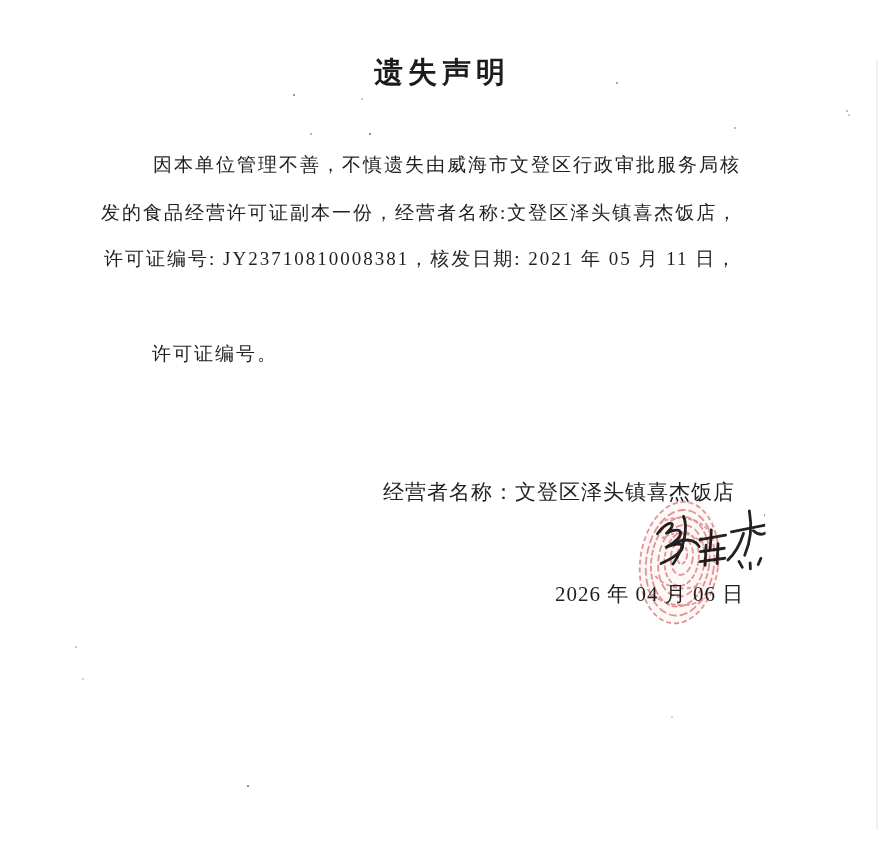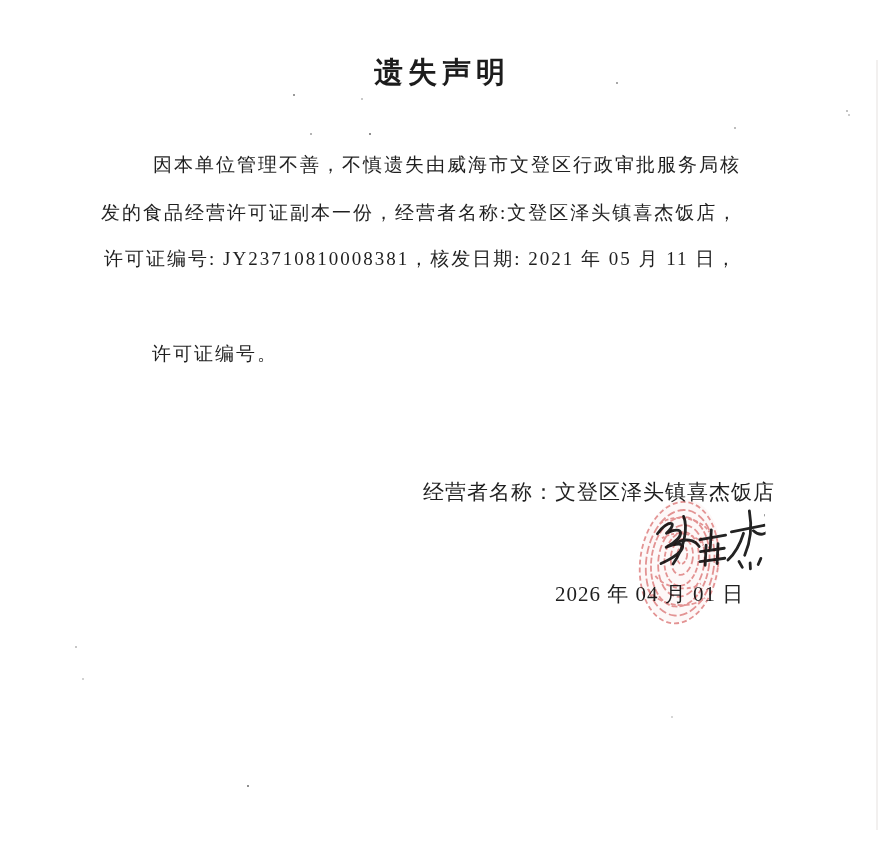--- a/index.html
+++ b/index.html
@@ -35,21 +35,21 @@
   .l3 { top: 238px; left: 104px; margin-top: 8px; }
   .l4 { top: 297px; left: 108px; }
   .l5 { top: 341px; left: 152px; }
   .sig-line {
     position: absolute;
     font-size: 21px;
     letter-spacing: 1px;
     white-space: nowrap;
     color: #1f1f1f;
   }
-  .sig-operator { top: 478px; left: 383px; margin-left: 40px; }
+  .sig-operator { top: 478px; left: 383px; }
   .sig-rep      { top: 528px; left: 383px; }
   .sig-date     { top: 580px; left: 555px; }
   .signature-svg {
     position: absolute;
     left: 654px;
     top: 509px;
     width: 112px;
     height: 68px;
     transform: rotate(-3deg);
   }
@@ -101,21 +101,21 @@
   <div class="doc-title">遗失声明</div>
 
   <div class="body-line l1">因本单位管理不善，不慎遗失由威海市文登区行政审批服务局核</div>
   <div class="body-line l2">发的食品经营许可证副本一份，经营者名称:文登区泽头镇喜杰饭店，</div>
   <div class="body-line l3">许可证编号: JY23710810008381，核发日期: 2021 年 05 月 11 日，</div>
   <div class="body-line l5">许可证编号。</div>
 
   <div class="sig-line sig-operator">经营者名称：文登区泽头镇喜杰饭店</div>
 
 
-  <div class="sig-line sig-date">2026 年 04 月 01 日</div>
+  <div class="sig-line sig-date">2026 年 04 月 06 日</div>
 
   <svg class="signature-svg" viewBox="0 0 112 68" aria-label="张喜杰">
     <g fill="none" stroke="#232323" stroke-width="2.8" stroke-linecap="round" stroke-linejoin="round">
 
       <path d="M4 22 C15 8 27 10 13 22 C31 14 33 26 12 36 C34 28 36 40 6 52"></path>
       <path d="M31 6 C35 18 30 38 18 53"></path>
       <path d="M21 33 C31 27 41 30 45 37"></path>
 
       <path d="M46 30 L72 27"></path>
       <path d="M58 21 L56 39"></path>

